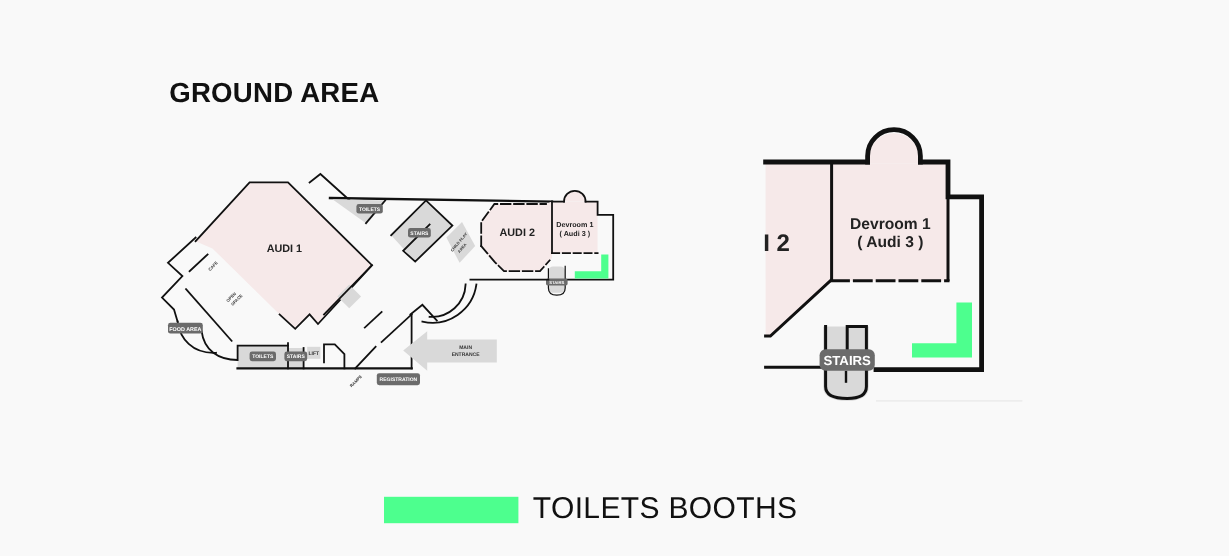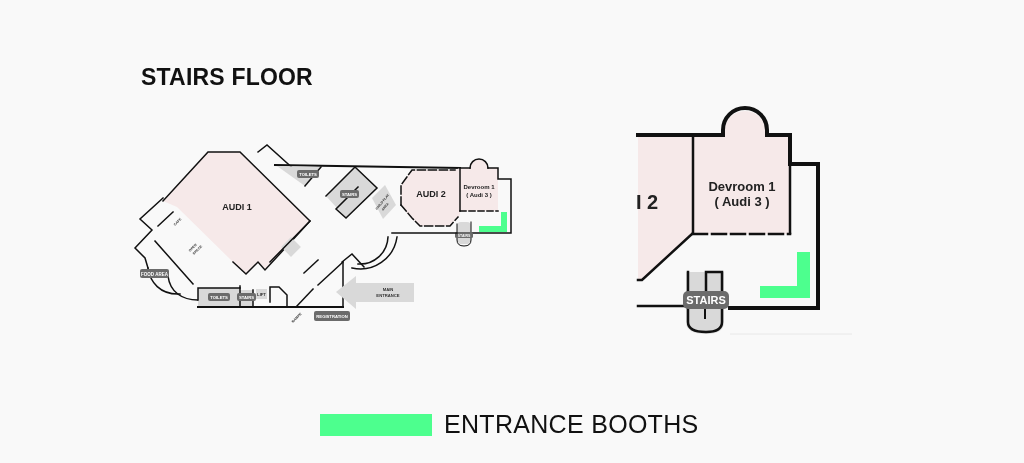--- a/index.html
+++ b/index.html
@@ -29,21 +29,21 @@
   }
   .legend-swatch { width: 112px; height: 22px; background: #4dff8e; }
   .legend-label {
     margin-left: 12px; font-size: 25px; color: #111;
     font-family: "Liberation Sans", sans-serif; letter-spacing: 0.3px;
   }
 </style>
 </head>
 <body>
 
-<div class="title">STAIRS FLOOR</div>
+<div class="title">GROUND AREA</div>
 
 <svg class="plan" width="1024" height="463" viewBox="0 0 1024 463">
 
   <g>
 
     <polygon class="room" points="208,152 240,152 310,221 265,270 258,262 246,274 233,262 177,207 163,201"></polygon>
     <polyline class="wall" stroke-width="1.5" points="163,201 208,152 240,152 310,221 265,270 258,262 246,274 233,262"></polyline>
     <text class="room-text" x="237" y="210" font-size="9" text-anchor="middle">AUDI 1</text>
     <rect class="grey" x="284" y="240" width="14" height="14" transform="rotate(45 291 247)"></rect>
 
@@ -177,14 +177,14 @@
     <g>
       <rect class="tag-rect" x="683" y="291" width="46" height="18" rx="5"></rect>
       <text class="tag-text" x="706" y="304" font-size="11" text-anchor="middle">STAIRS</text>
     </g>
     <line stroke="#e8e8e8" stroke-width="1" x1="730" y1="334" x2="852" y2="334"></line>
   </g>
 </svg>
 
 <div class="legend">
   <div class="legend-swatch"></div>
-  <div class="legend-label">ENTRANCE BOOTHS</div>
+  <div class="legend-label">TOILETS BOOTHS</div>
 </div>
 
 </body></html>

